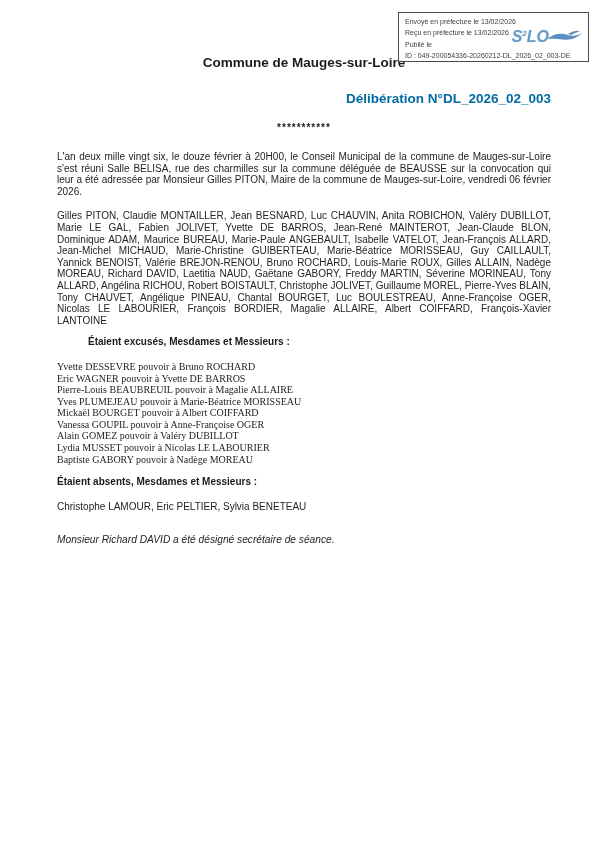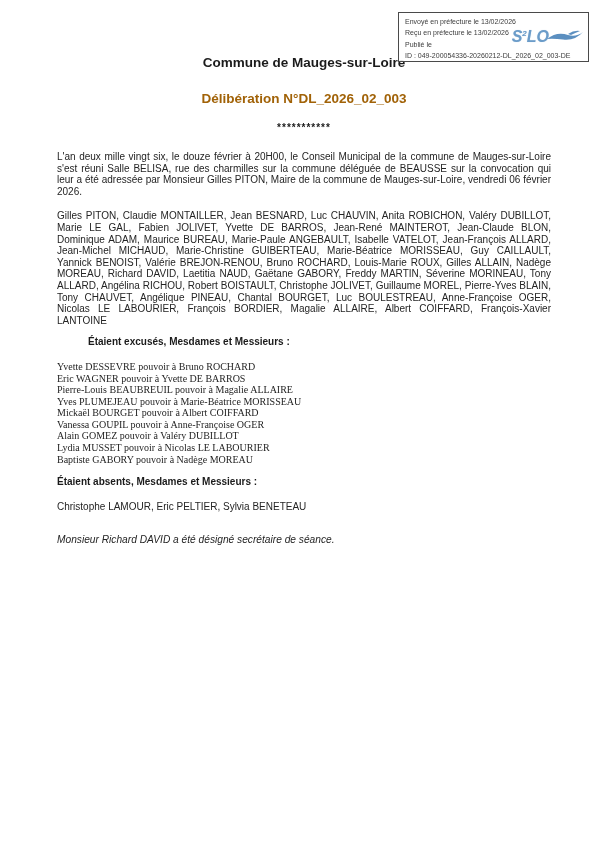--- a/index.html
+++ b/index.html
@@ -25,22 +25,22 @@
     line-height: 16px;
     font-weight: bold;
     text-align: center;
     color: #1b1b1b;
   }
   .subtitle {
     margin: 20px 0 0 0;
     font-size: 13.5px;
     line-height: 16px;
     font-weight: bold;
-    text-align: center;
-    color: #a16207;
+    text-align: right;
+    color: #0369a1;
   }
   .stars {
     margin: 15px 0 0 0;
     text-align: center;
     font-weight: bold;
     font-size: 10px;
     line-height: 12px;
     letter-spacing: 1px;
     color: #1b1b1b;
   }

